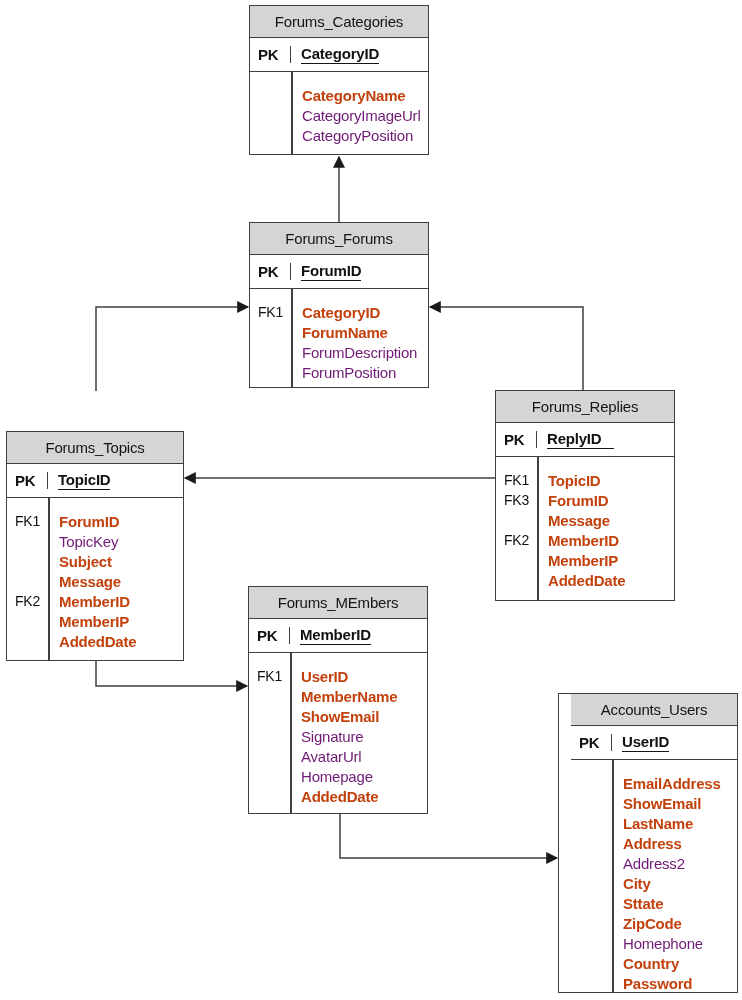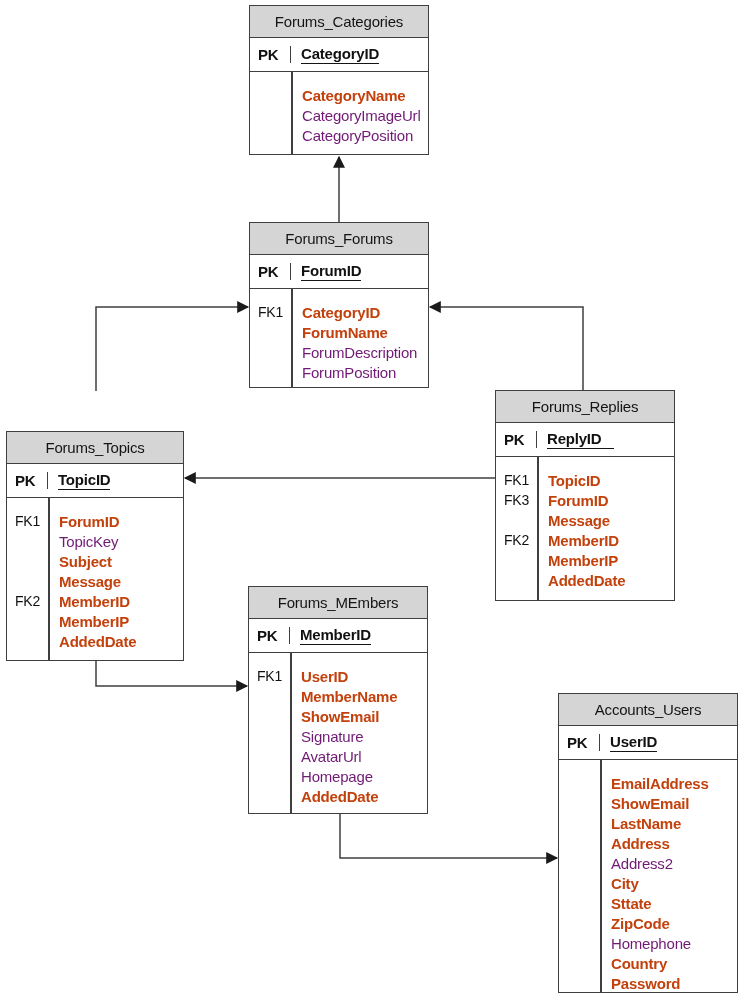--- a/index.html
+++ b/index.html
@@ -241,21 +241,21 @@
           <div class="brow">
             <span class="bkey"></span>
             <span class="bname">Homepage</span>
           </div>
           <div class="brow">
             <span class="bkey"></span>
             <span class="bname bold">AddedDate</span>
           </div>
         </div>
       </div>
-      <div class="tbl" style="left: 558px; top: 693px; width: 180px; height: 300px;">
+      <div class="tbl" style="left: 558px; top: 693px; width: 180px; height: 300px; padding-left: 12px;">
         <div class="tbl-header">
           <span>Accounts_Users</span>
         </div>
         <div class="pkrow">
           <div class="keycell">
             <span>PK</span>
           </div>
           <div class="fieldcell">
             <span class="pkfield">UserID</span>
           </div>

